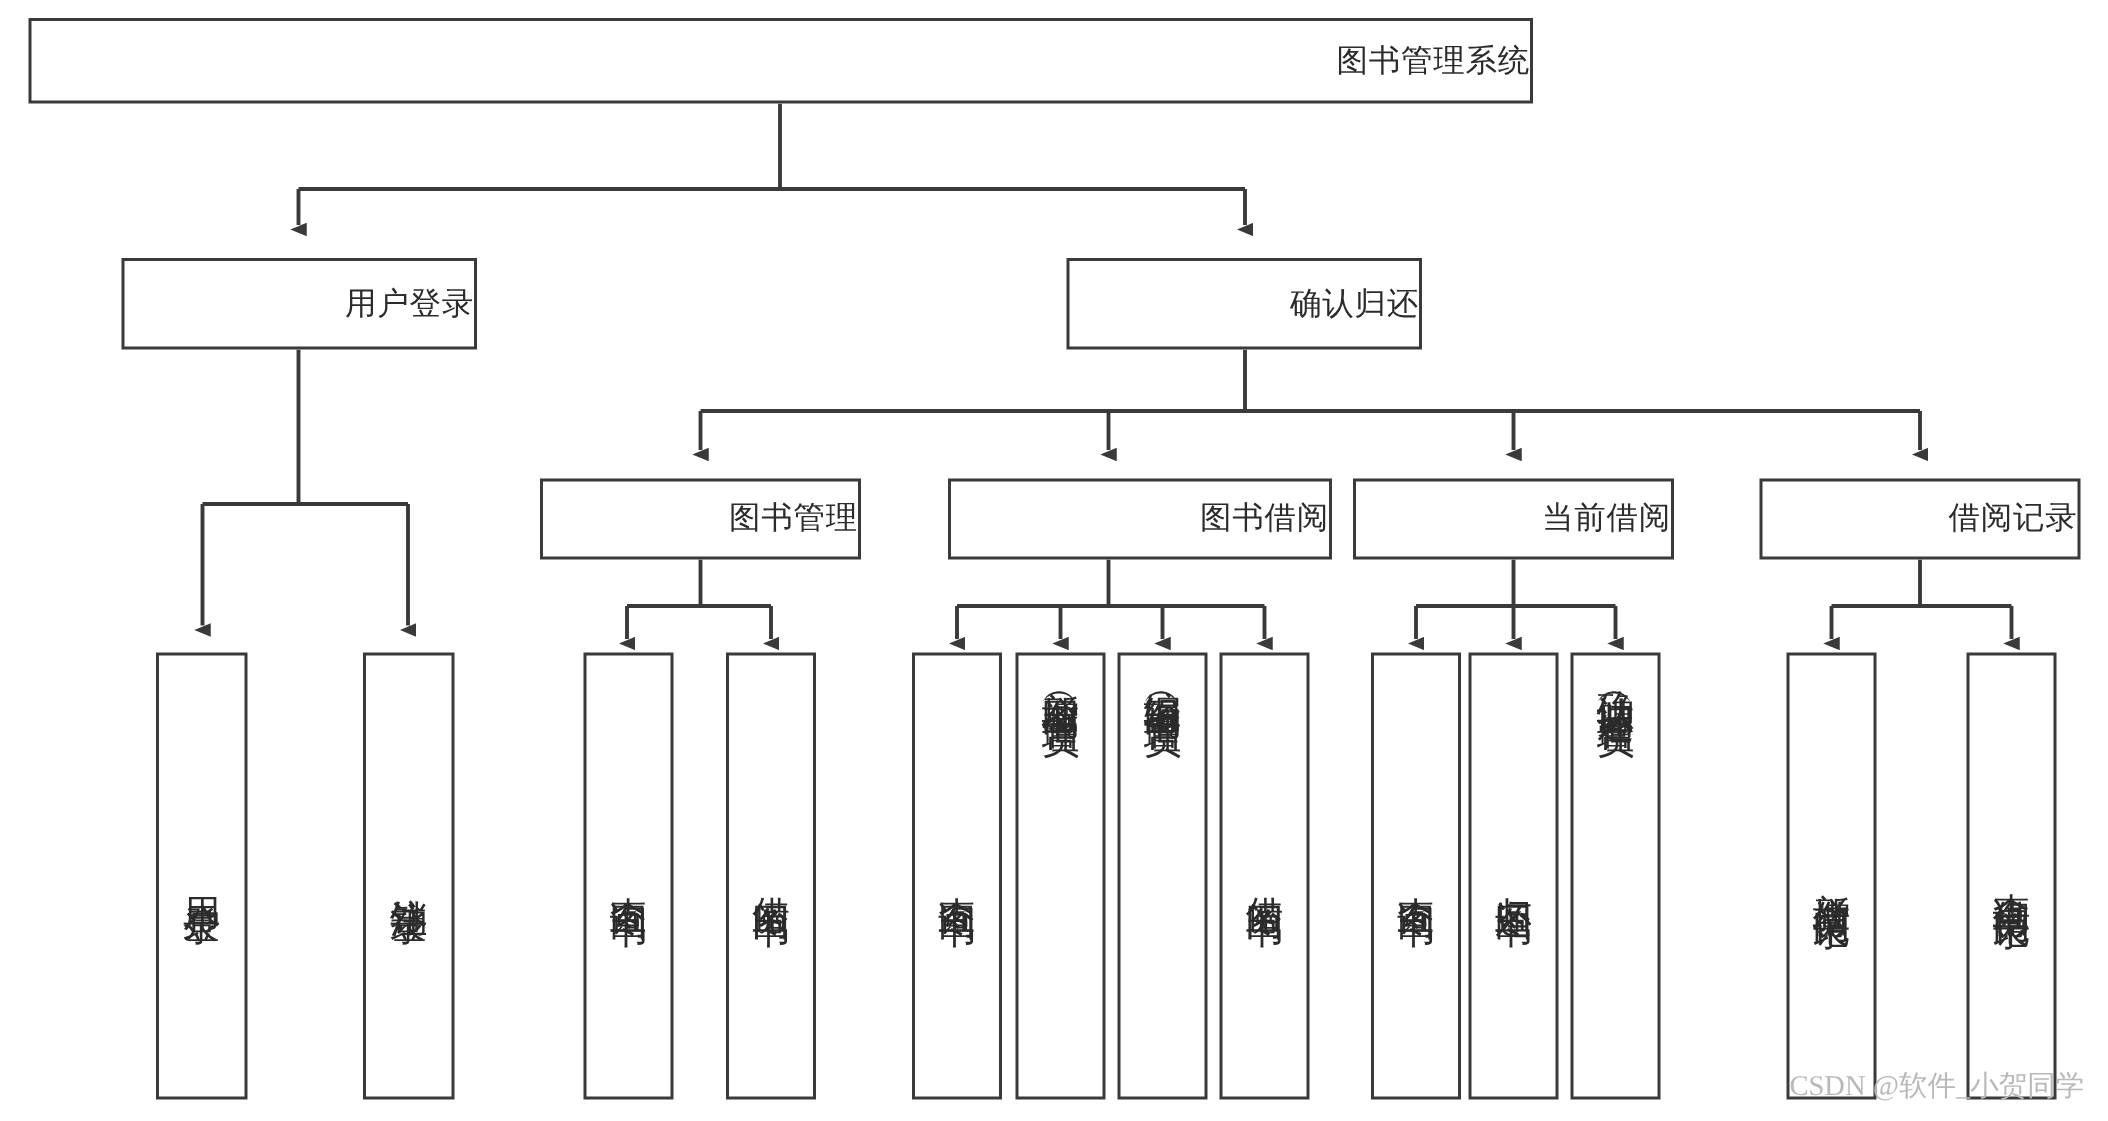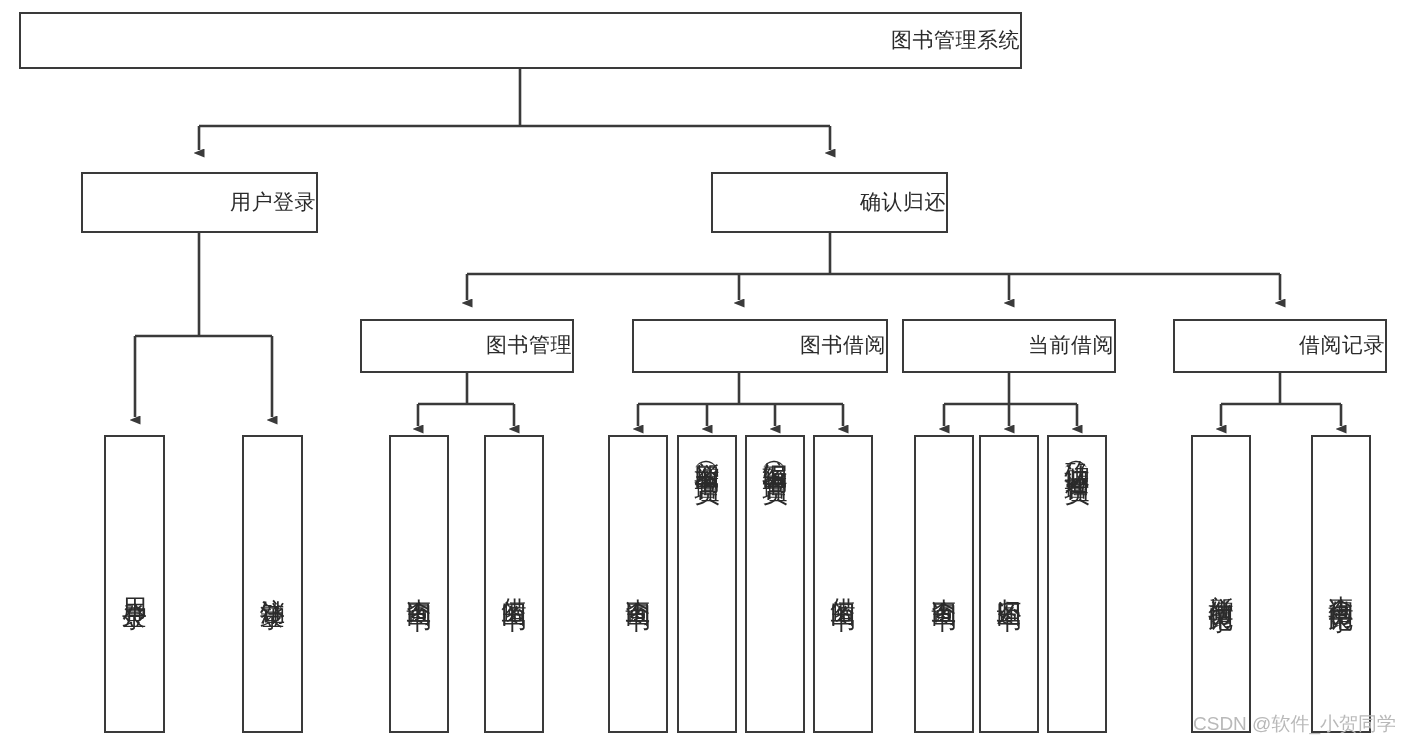--- a/index.html
+++ b/index.html
@@ -62,21 +62,21 @@
     padding-top: 0;
   }
   .watermark {
     position: absolute;
     left: 1193px;
     top: 711px;
     font-size: 19px;
     color: #b9b9b9;
     white-space: nowrap;
     z-index: 5;
-    font-family: Liberation Sans, sans-serif;
+    font-family: Liberation Serif, serif;
   }
 </style>
 </head>
 <body>
 
 <div id="canvas">
 
   <svg class="edges" viewBox="0 0 1405 747" xmlns="http://www.w3.org/2000/svg">
     <defs>
       <marker id="arrow" markerWidth="9" markerHeight="11" refX="1.5" refY="5.5" orient="auto" markerUnits="userSpaceOnUse">

